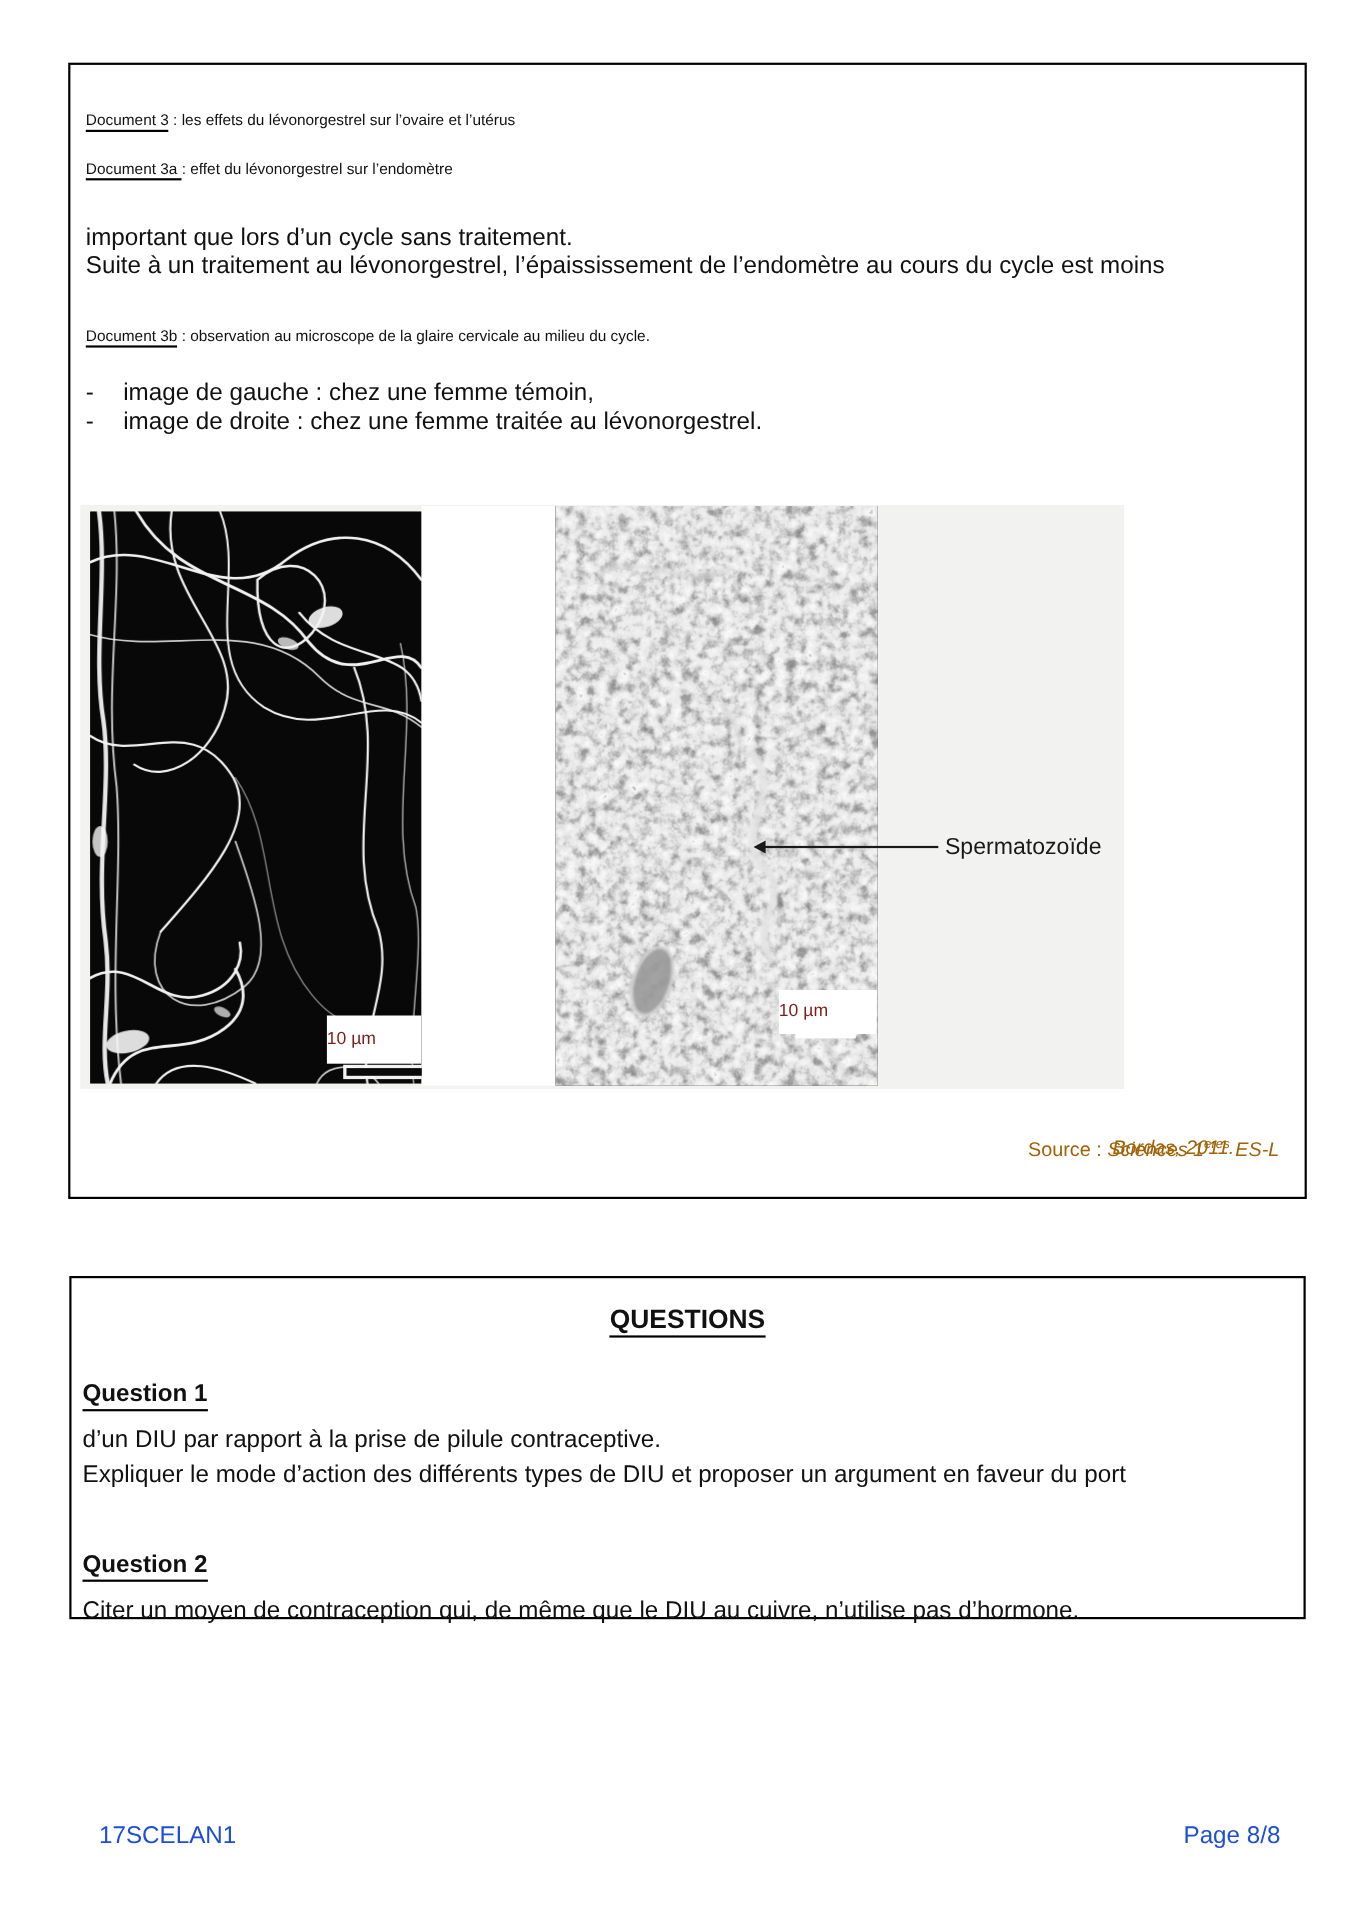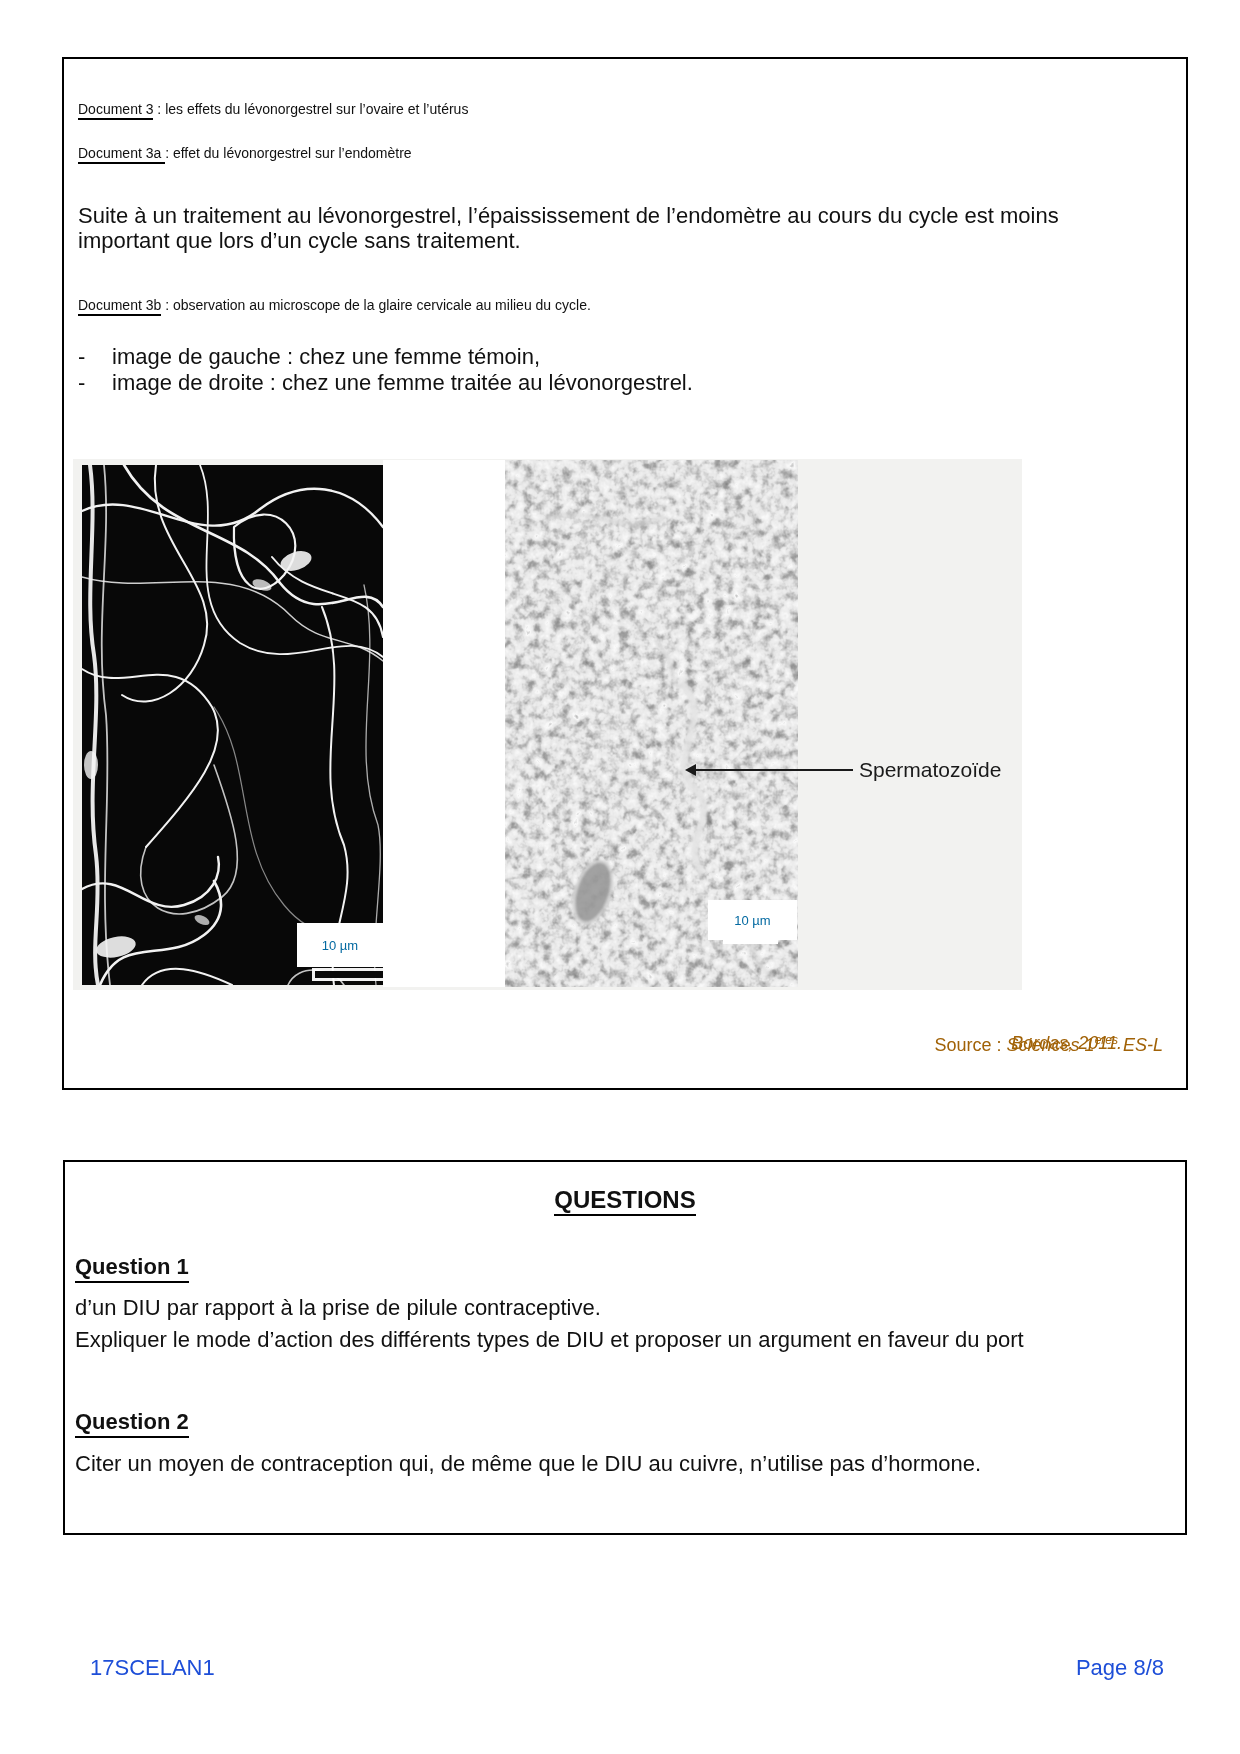--- a/index.html
+++ b/index.html
@@ -11,22 +11,22 @@
   .abs{position:absolute;}
   .docbox{border:2px solid #000;background:#fff;box-sizing:border-box;}
   .h-doc{font-weight:normal;font-size:14px;white-space:nowrap;}
   .h-doc .lbl{border-bottom:2px solid #000;padding-bottom:1px;}
   .bodytxt{font-size:22px;line-height:25px;}
   .line{white-space:nowrap;}
   .bullet{display:flex;font-size:22px;line-height:26px;}
   .bullet .marker{width:34px;flex:0 0 34px;}
   .figure-panel{background:#f2f2f0;}
   .photo{position:absolute;overflow:hidden;}
-  .scalebox{background:#fff;display:flex;align-items:center;justify-content:center;
-    font-size:13px;color:#0369a1;}
+  .scalebox{background:#fff;display:flex;align-items:center;
+    font-size:16px;color:#7f1d1d;}
   .ann-line{background:#1a1a1a;height:2px;}
   .ann-arrowhead{width:0;height:0;border-style:solid;
     border-width:6px 11px 6px 0;border-color:transparent #1a1a1a transparent transparent;}
   .ann-label{font-size:21px;color:#1a1a1a;white-space:nowrap;}
   .source{font-size:18px;color:#a16207;white-space:nowrap;}
   .source i{font-style:italic;}
   .source sup{font-size:12px;}
   .q-head{font-weight:bold;font-size:24px;text-align:center;}
   .q-head .lbl{border-bottom:2px solid #000;padding-bottom:1px;}
   .q-label{font-weight:bold;font-size:22px;}
@@ -43,22 +43,22 @@
 
     <div class="abs h-doc" style="left:14px;top:42px;">
       <span class="lbl">Document 3</span><span> : les effets du lévonorgestrel sur l’ovaire et l’utérus</span>
     </div>
 
     <div class="abs h-doc" style="left:14px;top:86px;">
       <span class="lbl">Document 3a </span><span>: effet du lévonorgestrel sur l’endomètre</span>
     </div>
 
     <div class="abs bodytxt" style="left:14px;top:144px;">
+      <div class="line">important que lors d’un cycle sans traitement.</div>
       <div class="line">Suite à un traitement au lévonorgestrel, l’épaississement de l’endomètre au cours du cycle est moins</div>
-      <div class="line">important que lors d’un cycle sans traitement.</div>
     </div>
 
     <div class="abs h-doc" style="left:14px;top:238px;">
       <span class="lbl">Document 3b</span><span> : observation au microscope de la glaire cervicale au milieu du cycle.</span>
     </div>
 
     <div class="abs" style="left:14px;top:285px;">
       <div class="bullet">
         <span class="marker">-</span>
         <span>image de gauche : chez une femme témoin,</span>
@@ -160,21 +160,21 @@
     </div>
 
     <div class="abs source" style="right:23px;top:974px;">
       <span>Source : </span><i>Sciences 1</i><sup><i>eres</i></sup><i> ES-L</i>
     </div>
     <div class="abs source" style="right:64px;top:974px;">
       <i>Bordas, 2011.</i>
     </div>
   </div>
 
-  <div class="abs docbox" style="left:63px;top:1160px;width:1124px;height:375px;">
+  <div class="abs docbox" style="left:63px;top:1160px;width:1124px;height:312px;">
 
     <div class="abs q-head" style="left:0;right:0;top:24px;">
       <span class="lbl">QUESTIONS</span>
     </div>
 
     <div class="abs q-label" style="left:10px;top:92px;">
       <span class="lbl">Question 1</span>
     </div>
     <div class="abs q-text" style="left:10px;top:130px;">
       <div class="line">d’un DIU par rapport à la prise de pilule contraceptive.</div>

